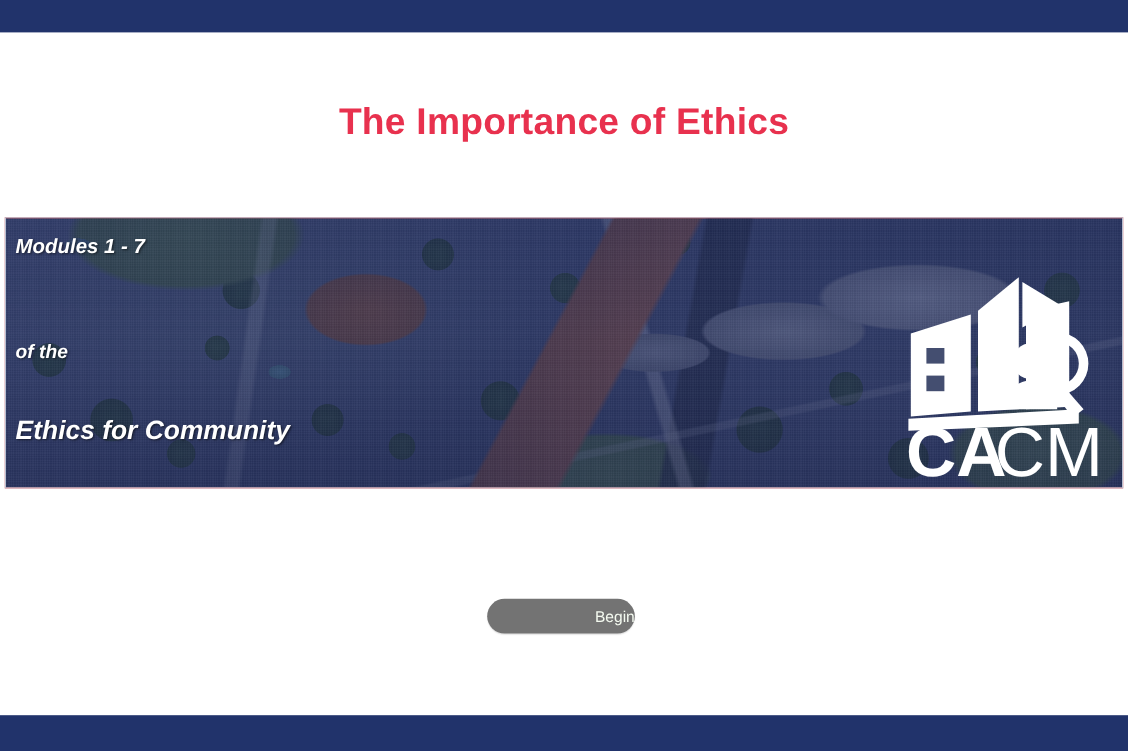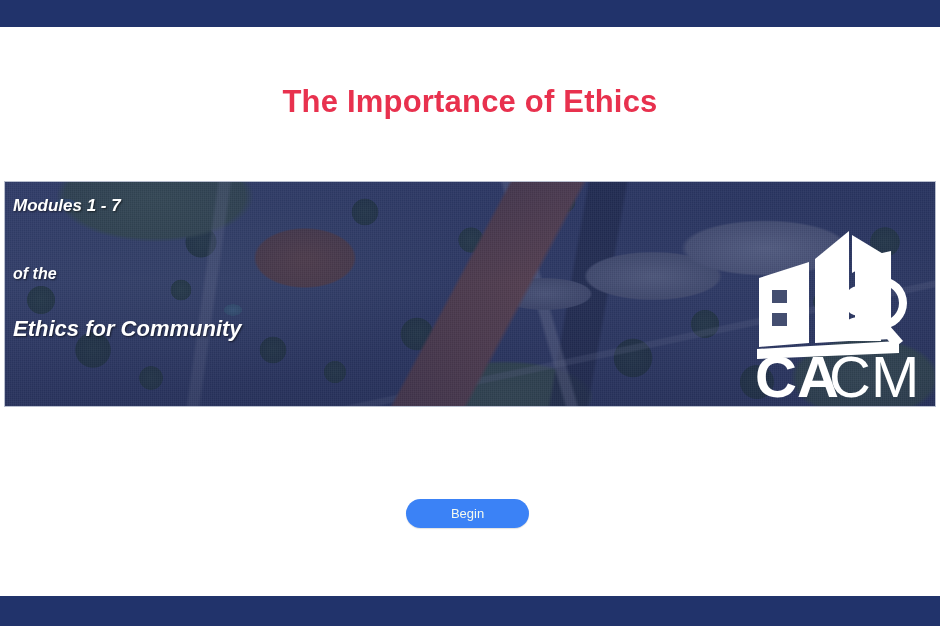--- a/index.html
+++ b/index.html
@@ -132,48 +132,48 @@
     width: 470px;
     color: #ffffff;
     text-shadow: 1px 1px 2px rgba(0,0,0,.55);
   }
   .hero-line {
     font-style: italic;
     font-weight: bold;
     white-space: nowrap;
   }
   #hero-modules { font-size: 17px; line-height: 20px; }
-  #hero-ofthe   { font-size: 16px; line-height: 19px; margin-top: 48px; }
-  #hero-course  { font-size: 22px; line-height: 27px; margin-top: 32px; }
+  #hero-ofthe   { font-size: 16px; line-height: 19px; margin-top: 68px; }
+  #hero-course  { font-size: 22px; line-height: 27px; margin-top: 42px; }
 
   
   #logo {
     position: absolute;
     right: 14px;
     top: 47px;
     width: 172px;
     height: 175px;
   }
   #logo svg { display: block; width: 100%; height: 100%; }
 
   
   #begin {
     position: absolute;
     left: 406px;
     top: 499px;
     width: 123px;
     height: 29px;
     border: none;
     border-radius: 15px;
-    background: #3b82f6;
+    background: #737373;
     color: #f4faf0;
     font-family: "Liberation Sans", sans-serif;
     font-size: 13px;
     line-height: 29px;
-    text-align: center;
+    text-align: right;
     cursor: pointer;
     box-shadow: 0 1px 1px rgba(0,0,0,.12);
   }
 </style>
 </head>
 <body>
 
 <div id="slide">
 
   <div class="bar bar-top"></div>

